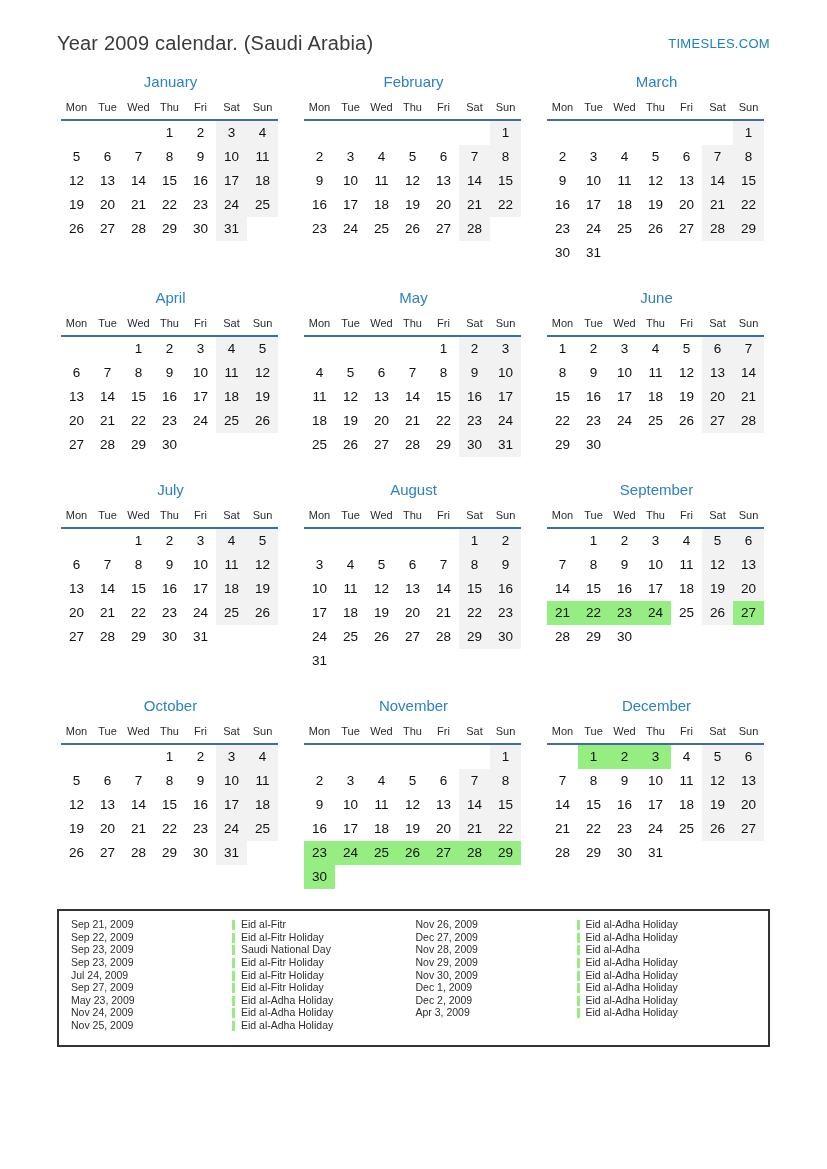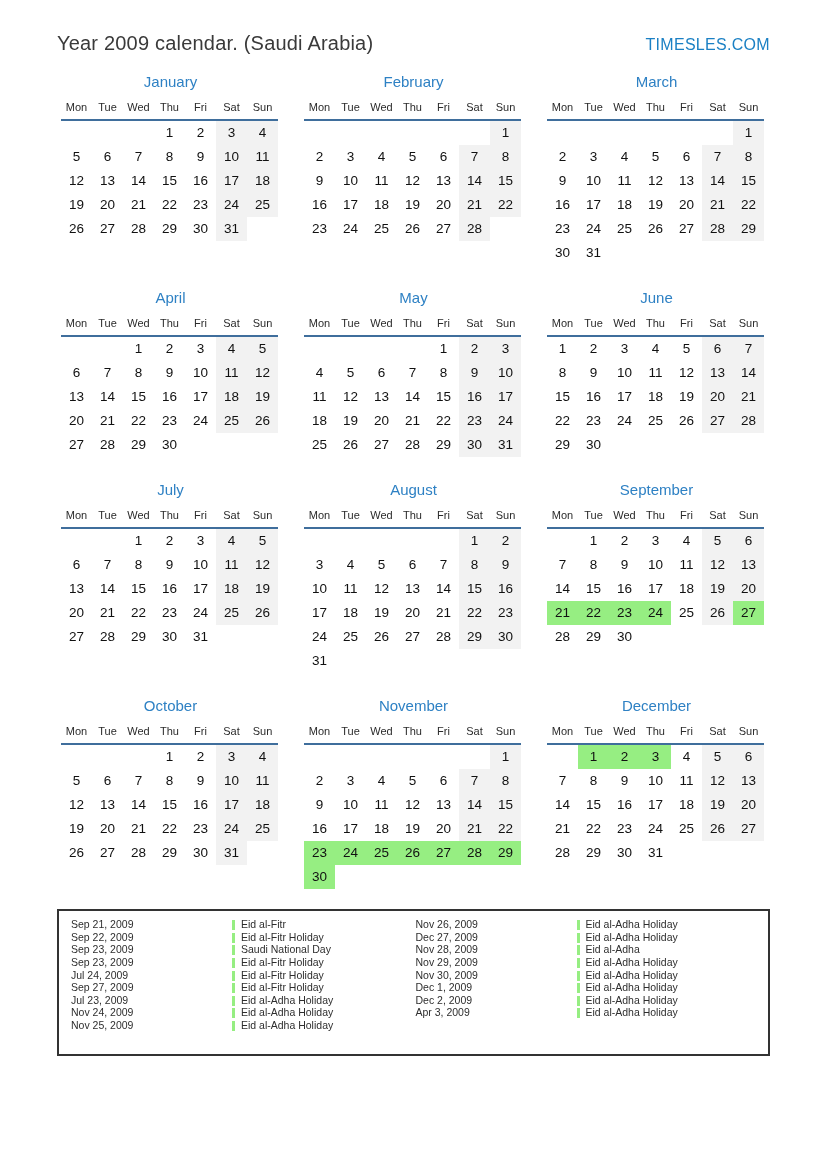--- a/index.html
+++ b/index.html
@@ -15,21 +15,21 @@
   body{
     width:827px;height:1169px;
     font-family:"Liberation Sans","DejaVu Sans",sans-serif;
     color:#1a1a1a;
     position:relative;
     overflow:hidden;
   }
   .page{padding:20px 57px 0 57px;}
   .topbar{display:flex;justify-content:space-between;align-items:flex-start;margin-bottom:8px;margin-top:12px;}
   .page-title{font-size:20px;font-weight:400;color:var(--text);letter-spacing:.2px;}
-  .site-link{font-size:16px;color:var(--site-link);text-decoration:none;letter-spacing:.3px;margin-top:4px;}
+  .site-link{font-size:13px;color:var(--site-link);text-decoration:none;letter-spacing:.3px;margin-top:4px;}
   .months-grid{
     display:grid;
     grid-template-columns:repeat(3,1fr);
     column-gap:16px;
     row-gap:24px;
     align-items:start;
     justify-items:center;
     margin-top:18px;
   }
   .month{width:219px;}
@@ -49,21 +49,21 @@
   }
   .cell{
     height:24px;line-height:24px;text-align:center;
     font-size:13.5px;color:#111;
   }
   .cell.weekend{background:var(--weekend-bg);}
   .cell.holiday{background:var(--holiday-green);}
   .legend-box{
     margin-top:20px;
     border:2px solid #333;
-    padding:7px 10px 23px 10px;
+    padding:7px 10px 14px 10px;
     display:flex;
   }
   .legend-col{width:50%;display:flex;flex-direction:column;}
   .legend-row{display:flex;align-items:center;height:12.6px;}
   .legend-date{width:163px;font-size:10.5px;color:#2e2e2e;padding-left:2px;}
   .legend-name{display:flex;align-items:flex-end;font-size:10.5px;color:#2e2e2e;}
   .legend-marker{
     display:inline-block;width:3px;height:10px;
     background:var(--holiday-green);margin-right:6px;flex:0 0 3px;
   }
@@ -703,21 +703,21 @@
           </div>
         </div>
         <div class="legend-row">
           <div class="legend-date">Sep 27, 2009</div>
           <div class="legend-name">
             <div class="legend-marker"></div>
             <div class="">Eid al-Fitr Holiday</div>
           </div>
         </div>
         <div class="legend-row">
-          <div class="legend-date">Jul 23, 2009</div>
+          <div class="legend-date">May 23, 2009</div>
           <div class="legend-name">
             <div class="legend-marker"></div>
             <div class="">Eid al-Adha Holiday</div>
           </div>
         </div>
         <div class="legend-row">
           <div class="legend-date">Nov 24, 2009</div>
           <div class="legend-name">
             <div class="legend-marker"></div>
             <div class="">Eid al-Adha Holiday</div>

